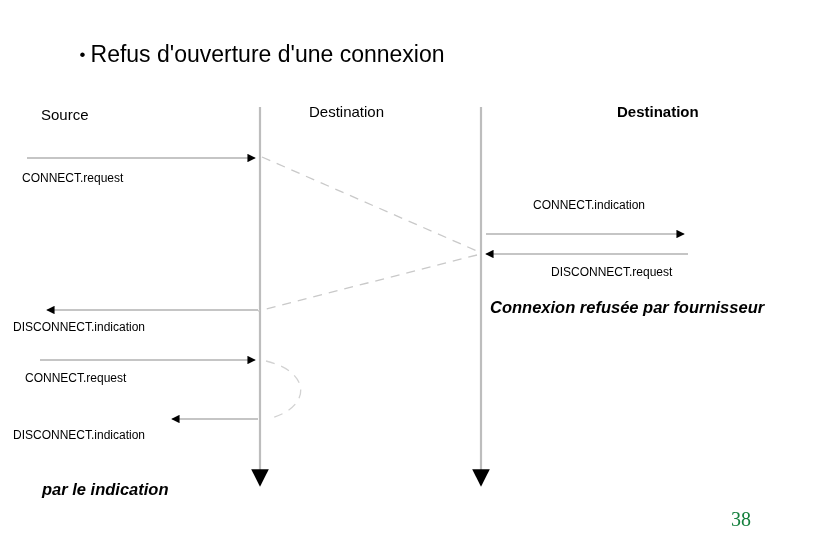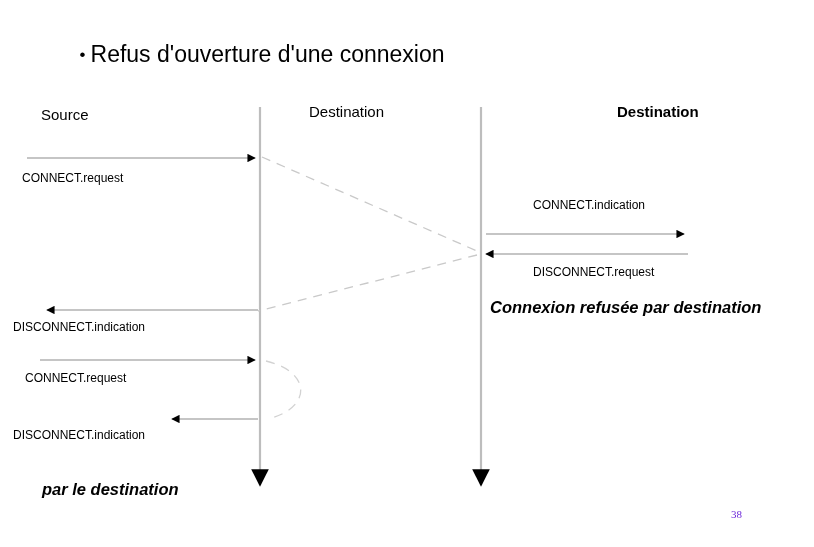--- a/index.html
+++ b/index.html
@@ -47,40 +47,40 @@
   }
   #label-source   { left: 41px;  top: 107px; }
   #label-fournisseur { left: 309px; top: 104px; }
   #label-destination { left: 617px; top: 104px; font-weight: bold; }
 
   .msg {
     font-size: 12px;
   }
   #msg-connect-request-1 { left: 22px;  top: 172px; }
   #msg-connect-indication { left: 533px; top: 199px; }
-  #msg-disconnect-request { left: 533px; top: 266px; text-align: right; }
+  #msg-disconnect-request { left: 551px; top: 266px; text-align: right; }
   #msg-disconnect-indication-1 { left: 13px; top: 321px; }
   #msg-connect-request-2 { left: 25px;  top: 372px; }
   #msg-disconnect-indication-2 { left: 13px; top: 429px; }
 
   .note {
     font-size: 16.5px;
     font-style: italic;
     font-weight: bold;
   }
   #note-destination { left: 490px; top: 298px; }
   #note-fournisseur { left: 42px;  top: 462px; }
 
   .page-number {
     position: absolute;
     left: 731px;
     top: 508px;
     font-family: "Liberation Serif", serif;
-    font-size: 11px;
-    color: #6d28d9;
+    font-size: 20px;
+    color: #15803d;
   }
 </style>
 </head>
 <body>
 
 <div id="slide">
 
   <svg id="diagram-svg" viewBox="0 0 814 547" xmlns="http://www.w3.org/2000/svg">
     <defs>
       <marker id="ah-right" viewBox="0 0 10 10" refX="9" refY="5" markerWidth="7" markerHeight="7" orient="auto-start-reverse">
@@ -125,18 +125,18 @@
   <div class="txt lifeline-label" id="label-fournisseur">Destination</div>
   <div class="txt lifeline-label" id="label-destination">Destination</div>
 
   <div class="txt msg" id="msg-connect-request-1">CONNECT.request</div>
   <div class="txt msg" id="msg-connect-indication">CONNECT.indication</div>
   <div class="txt msg" id="msg-disconnect-request">DISCONNECT.request</div>
   <div class="txt msg" id="msg-disconnect-indication-1">DISCONNECT.indication</div>
   <div class="txt msg" id="msg-connect-request-2">CONNECT.request</div>
   <div class="txt msg" id="msg-disconnect-indication-2">DISCONNECT.indication</div>
 
-  <div class="txt note" id="note-destination">Connexion refusée par destination</div>
-  <div class="txt note" id="note-fournisseur"><br><span>par le destination</span></div>
+  <div class="txt note" id="note-destination">Connexion refusée par fournisseur</div>
+  <div class="txt note" id="note-fournisseur"><br><span>par le indication</span></div>
 
   <div class="page-number">38</div>
 
 </div>
 
 </body></html>

